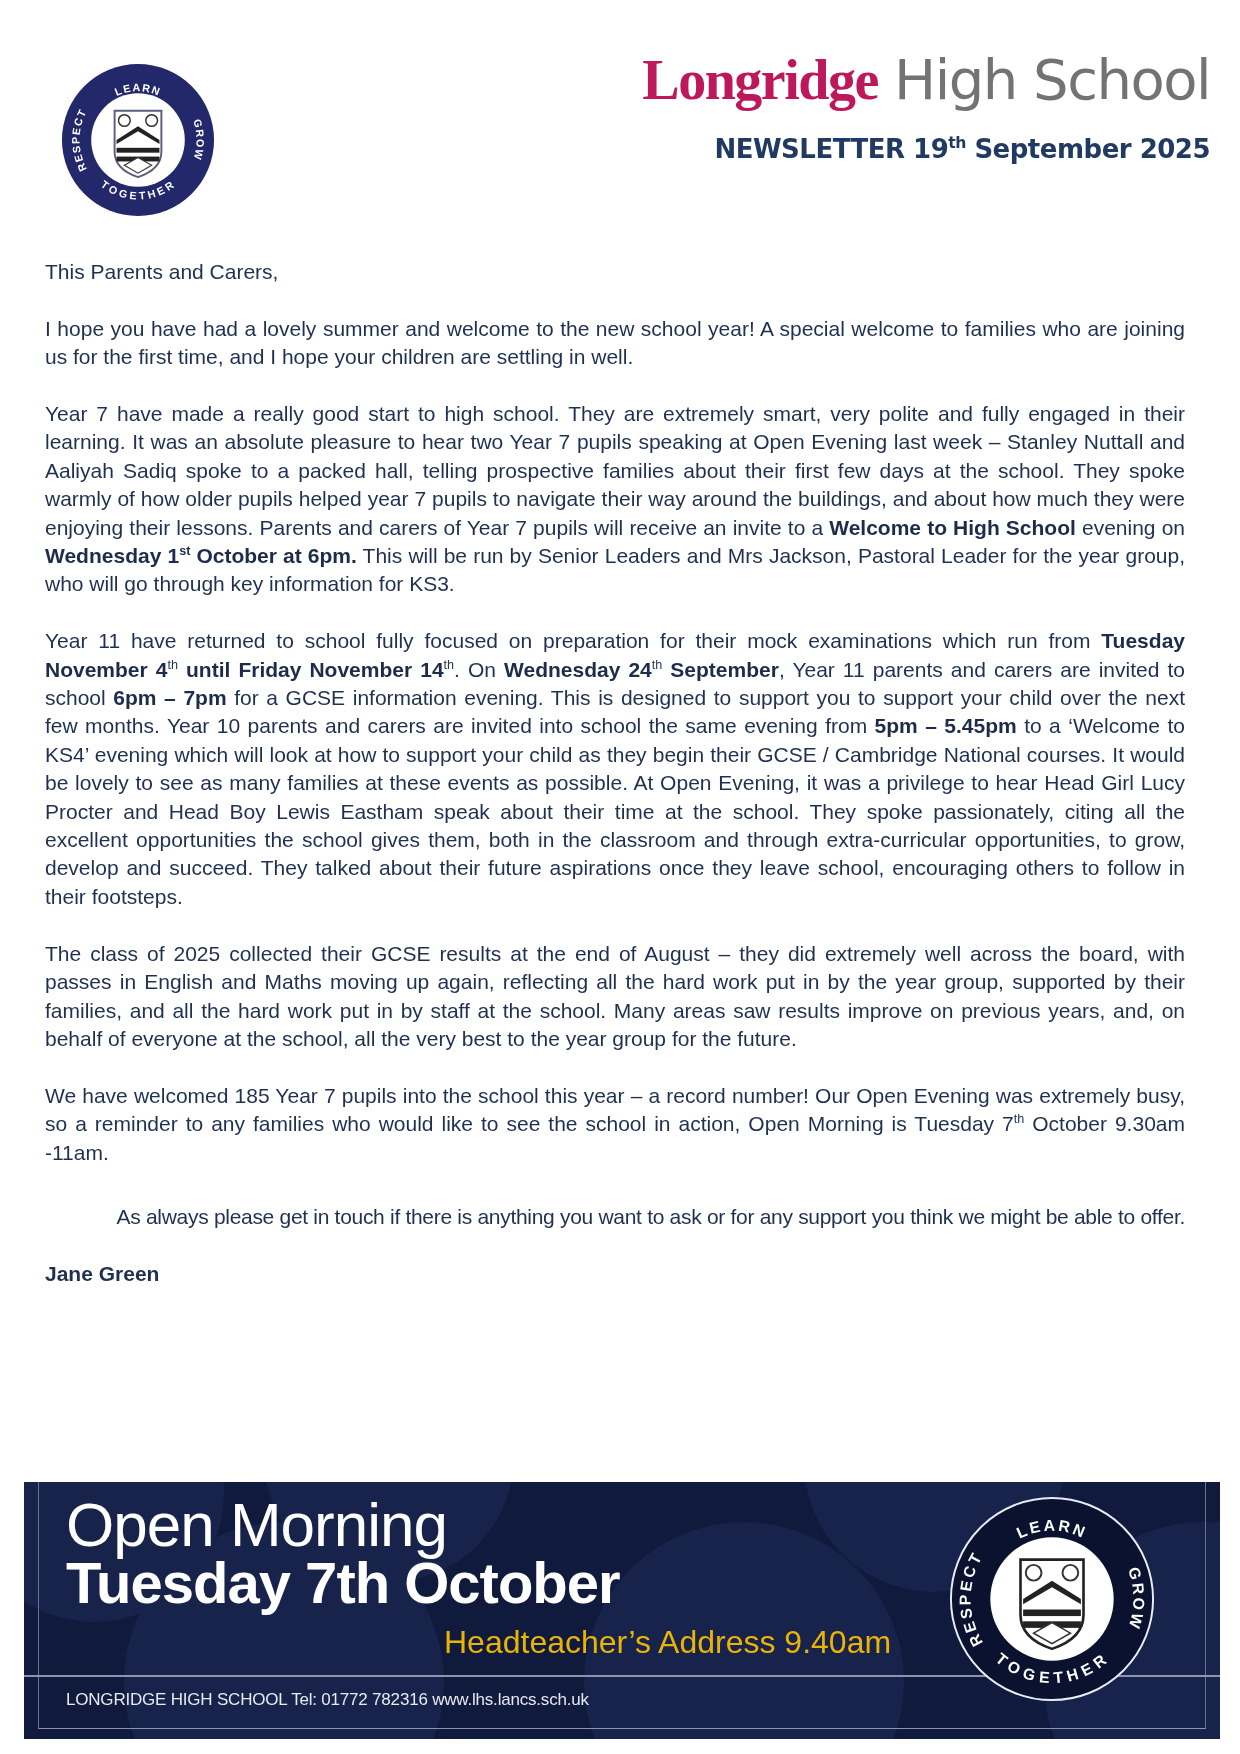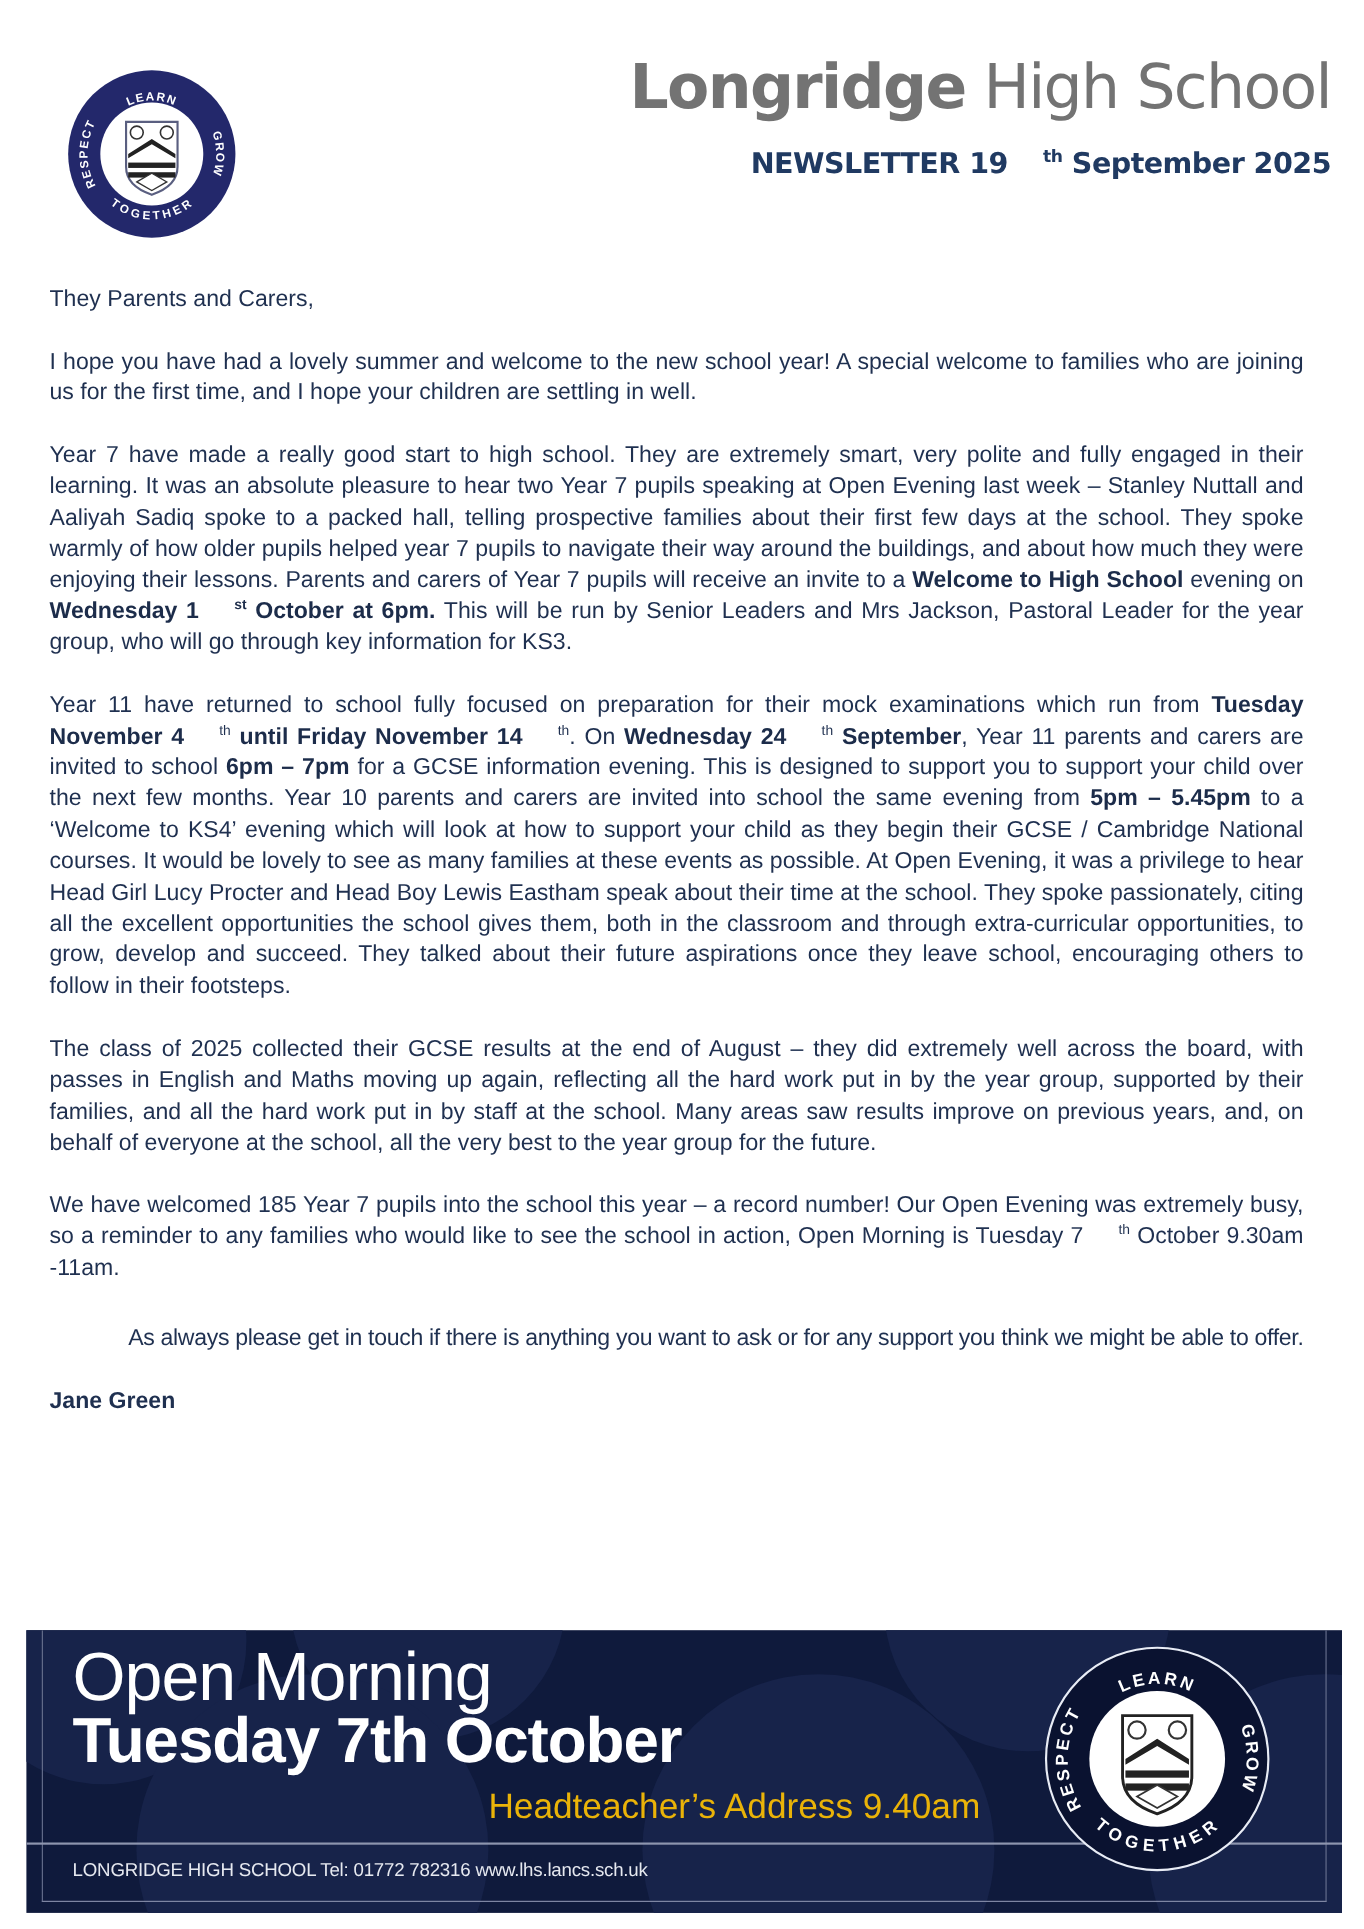--- a/index.html
+++ b/index.html
@@ -1,24 +1,24 @@
 <!DOCTYPE html>
 <html><head>
 <meta charset="utf-8">
 <style>
   html, body { margin: 0; padding: 0; background: #ffffff; }
   body { width: 1240px; height: 1754px; position: relative; overflow: hidden; font-family: "Liberation Sans", sans-serif; color: #1f3050; }
 
   .logo { position: absolute; left: 60px; top: 62px; width: 156px; height: 156px; }
 
   .title { position: absolute; right: 30px; top: 52px; font-family: "DejaVu Sans", sans-serif; font-size: 56px; letter-spacing: -1.5px; white-space: nowrap; line-height: 1; }
-  .title .t1 { color: #737373; font-weight: bold; }
+  .title .t1 { color: #be185d; font-weight: bold; font-family: Liberation Serif, serif; }
   .title .t2 { color: #737373; font-weight: normal; }
   .subtitle { position: absolute; right: 30px; top: 134px; font-family: "DejaVu Sans", sans-serif; font-weight: bold; font-size: 26px; color: #203a62; white-space: nowrap; letter-spacing: -0.5px; }
-  sup { font-size: 0.6em; line-height: 0; vertical-align: super; margin-left: 32px; }
+  sup { font-size: 0.6em; line-height: 0; vertical-align: super; }
 
   .body-text { position: absolute; left: 45px; top: 258px; width: 1140px; font-family: "Liberation Sans Narrow", "Liberation Sans", sans-serif; font-size: 21px; line-height: 28.4px; color: #1f3050; }
   .body-text p { margin: 0 0 28.4px 0; text-align: justify; }
   .body-text b { font-weight: bold; color: #1c2c4a; }
   .greeting { margin-bottom: 28.4px !important; }
   .sign { font-weight: bold; margin: 0 0 28px 0; }
 
   .banner { position: absolute; left: 24px; top: 1482px; width: 1196px; height: 257px; background: #0f1a3c; overflow: hidden; }
   .banner .circ { position: absolute; border-radius: 50%; background: #17234a; }
   .banner .frame { position: absolute; left: 14px; top: 0; right: 14px; bottom: 10px; border-left: 1px solid #6a7390; border-right: 1px solid #6a7390; border-bottom: 1px solid #8a92ad; }
@@ -65,21 +65,21 @@
   </text>
 </svg>
 
 <div class="title">
   <span class="t1">Longridge</span>
   <span class="t2">High School</span>
 </div>
 <div class="subtitle"><span>NEWSLETTER 19</span><sup>th</sup> <span>September 2025</span></div>
 
 <div class="body-text">
-  <p class="greeting">They Parents and  Carers,</p>
+  <p class="greeting">This Parents and  Carers,</p>
   <p>I hope you have had a lovely summer and welcome to the new school year! A special welcome to families who are joining us for the first time, and I hope your children are settling in well.</p>
   <p><span>Year 7 have made a really good start to high school. They are extremely smart, very polite and fully engaged in their learning. It was an absolute pleasure to hear two Year 7 pupils speaking at Open Evening last week – Stanley Nuttall and Aaliyah Sadiq spoke to a packed hall, telling prospective families about their first few days at the school. They spoke warmly of how older pupils helped year 7 pupils to navigate their way around the buildings, and about how much they were enjoying their lessons. Parents and carers of Year 7 pupils will receive an invite to a </span><b>Welcome to High School</b><span> evening on </span><b>Wednesday 1</b><b><sup>st</sup></b><b> October at 6pm.</b><span> This will be run by Senior Leaders and Mrs Jackson, Pastoral Leader for the year group, who will go through key information for KS3.</span></p>
   <p><span>Year 11 have returned to school fully focused on preparation for their mock examinations which run from </span><b>Tuesday November 4</b><sup>th</sup><b> until Friday November 14</b><sup>th</sup><span>.  On </span><b>Wednesday 24</b><sup>th</sup><b> September</b><span>, Year 11 parents and carers are invited to school </span><b>6pm – 7pm</b><span> for a GCSE information evening. This is designed to support you to support your child over the next few months. Year 10 parents and carers are invited into school the same evening from </span><b>5pm – 5.45pm</b><span> to a ‘Welcome to KS4’ evening which will look at how to support your child as they begin their GCSE / Cambridge National courses. It would be lovely to see as many families at these events as possible. At Open Evening, it was a privilege to hear Head Girl Lucy Procter and Head Boy Lewis Eastham speak about their time at the school. They spoke passionately, citing all the excellent opportunities the school gives them, both in the classroom and through extra-curricular opportunities, to grow, develop and succeed. They talked about their future aspirations once they leave school, encouraging others to follow in their footsteps.</span></p>
   <p>The class of 2025 collected their GCSE results at the end of August – they did extremely well across the board, with passes in English and Maths moving up again, reflecting all the hard work put in by the year group, supported by their families, and all the hard work put in by staff at the school. Many areas saw results improve on previous years, and, on behalf of everyone at the school, all the very best to the year group for the future.</p>
   <p><span>We have welcomed 185 Year 7 pupils into the school this year – a record number! Our Open Evening was extremely busy, so a reminder to any families who would like to see the school in action, Open Morning is Tuesday 7</span><sup>th</sup><span> October 9.30am -11am.</span></p>
   <p style="text-align:right;letter-spacing:-0.3px;margin-top:36px;">As always please get in touch if there is anything you want to ask or for any support you think we might be able to offer.</p>
   <p class="sign">Jane Green</p>
 </div>
 
 <div class="banner">

